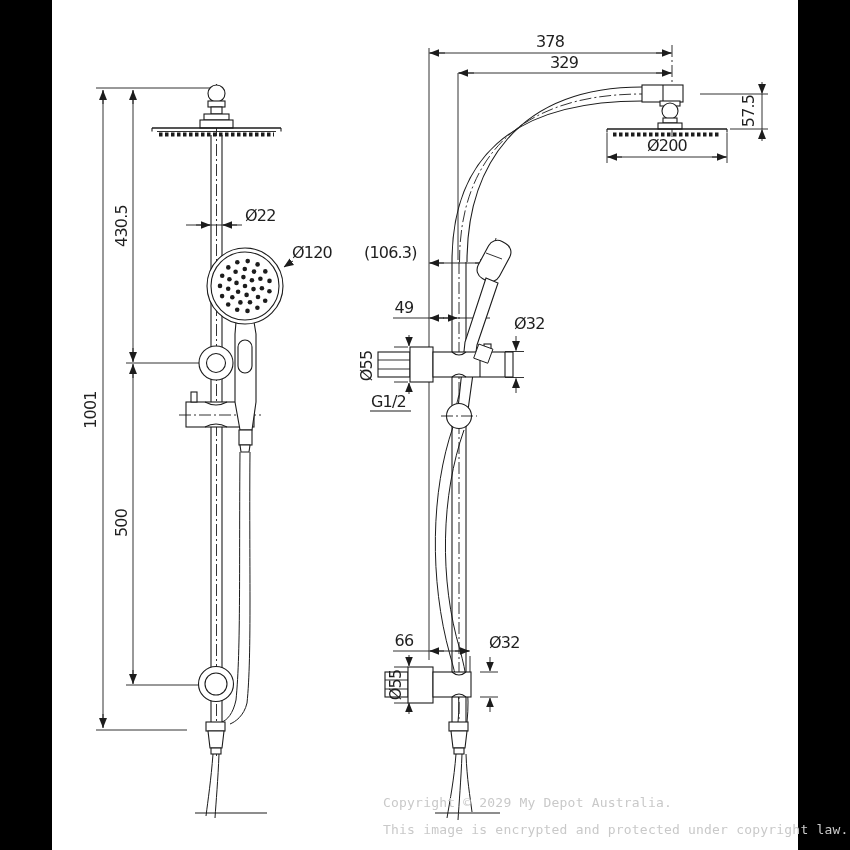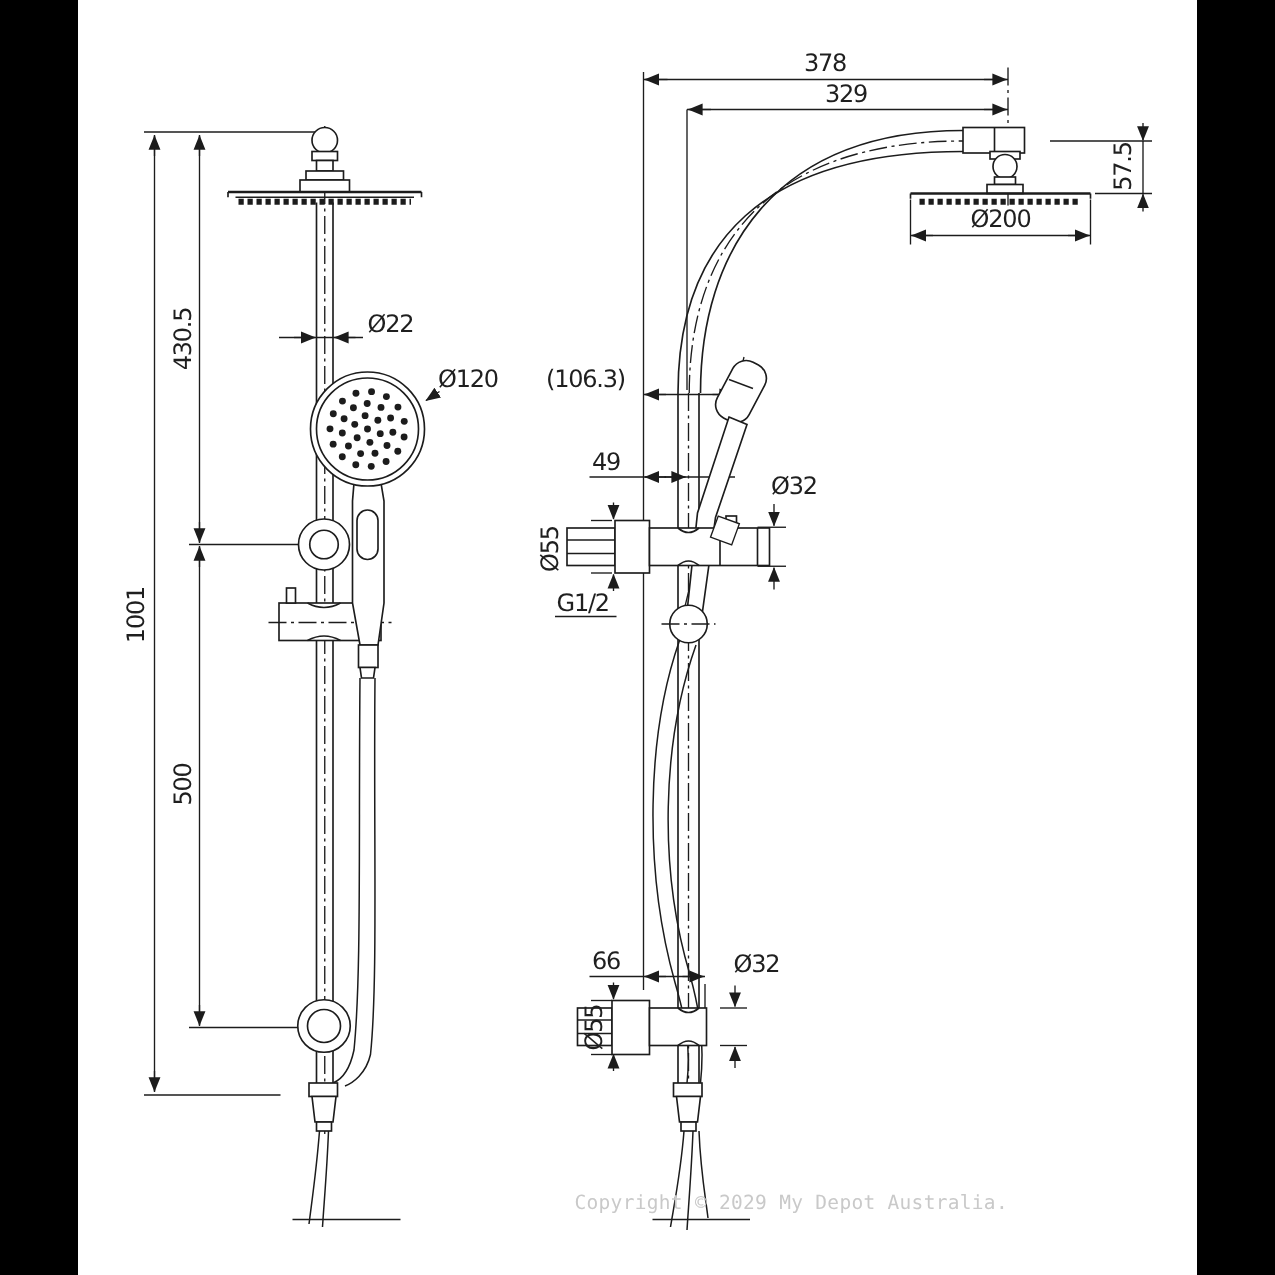--- a/index.html
+++ b/index.html
@@ -325,14 +325,15 @@
         <text x="489" y="648">Ø32</text>
         <text transform="translate(401,685) rotate(-90)" text-anchor="middle">Ø55</text>
       </g>
     </g>
   </svg>
 
   <div class="sidebar" id="bar-left"></div>
   <div class="sidebar" id="bar-right"></div>
 
   <div class="wm" id="wm1">Copyright © 2029 My Depot Australia.</div>
+  <div class="wm" id="wm2">This image is encrypted and protected under copyright law.</div>
 
 </div>
 
 </body></html>

